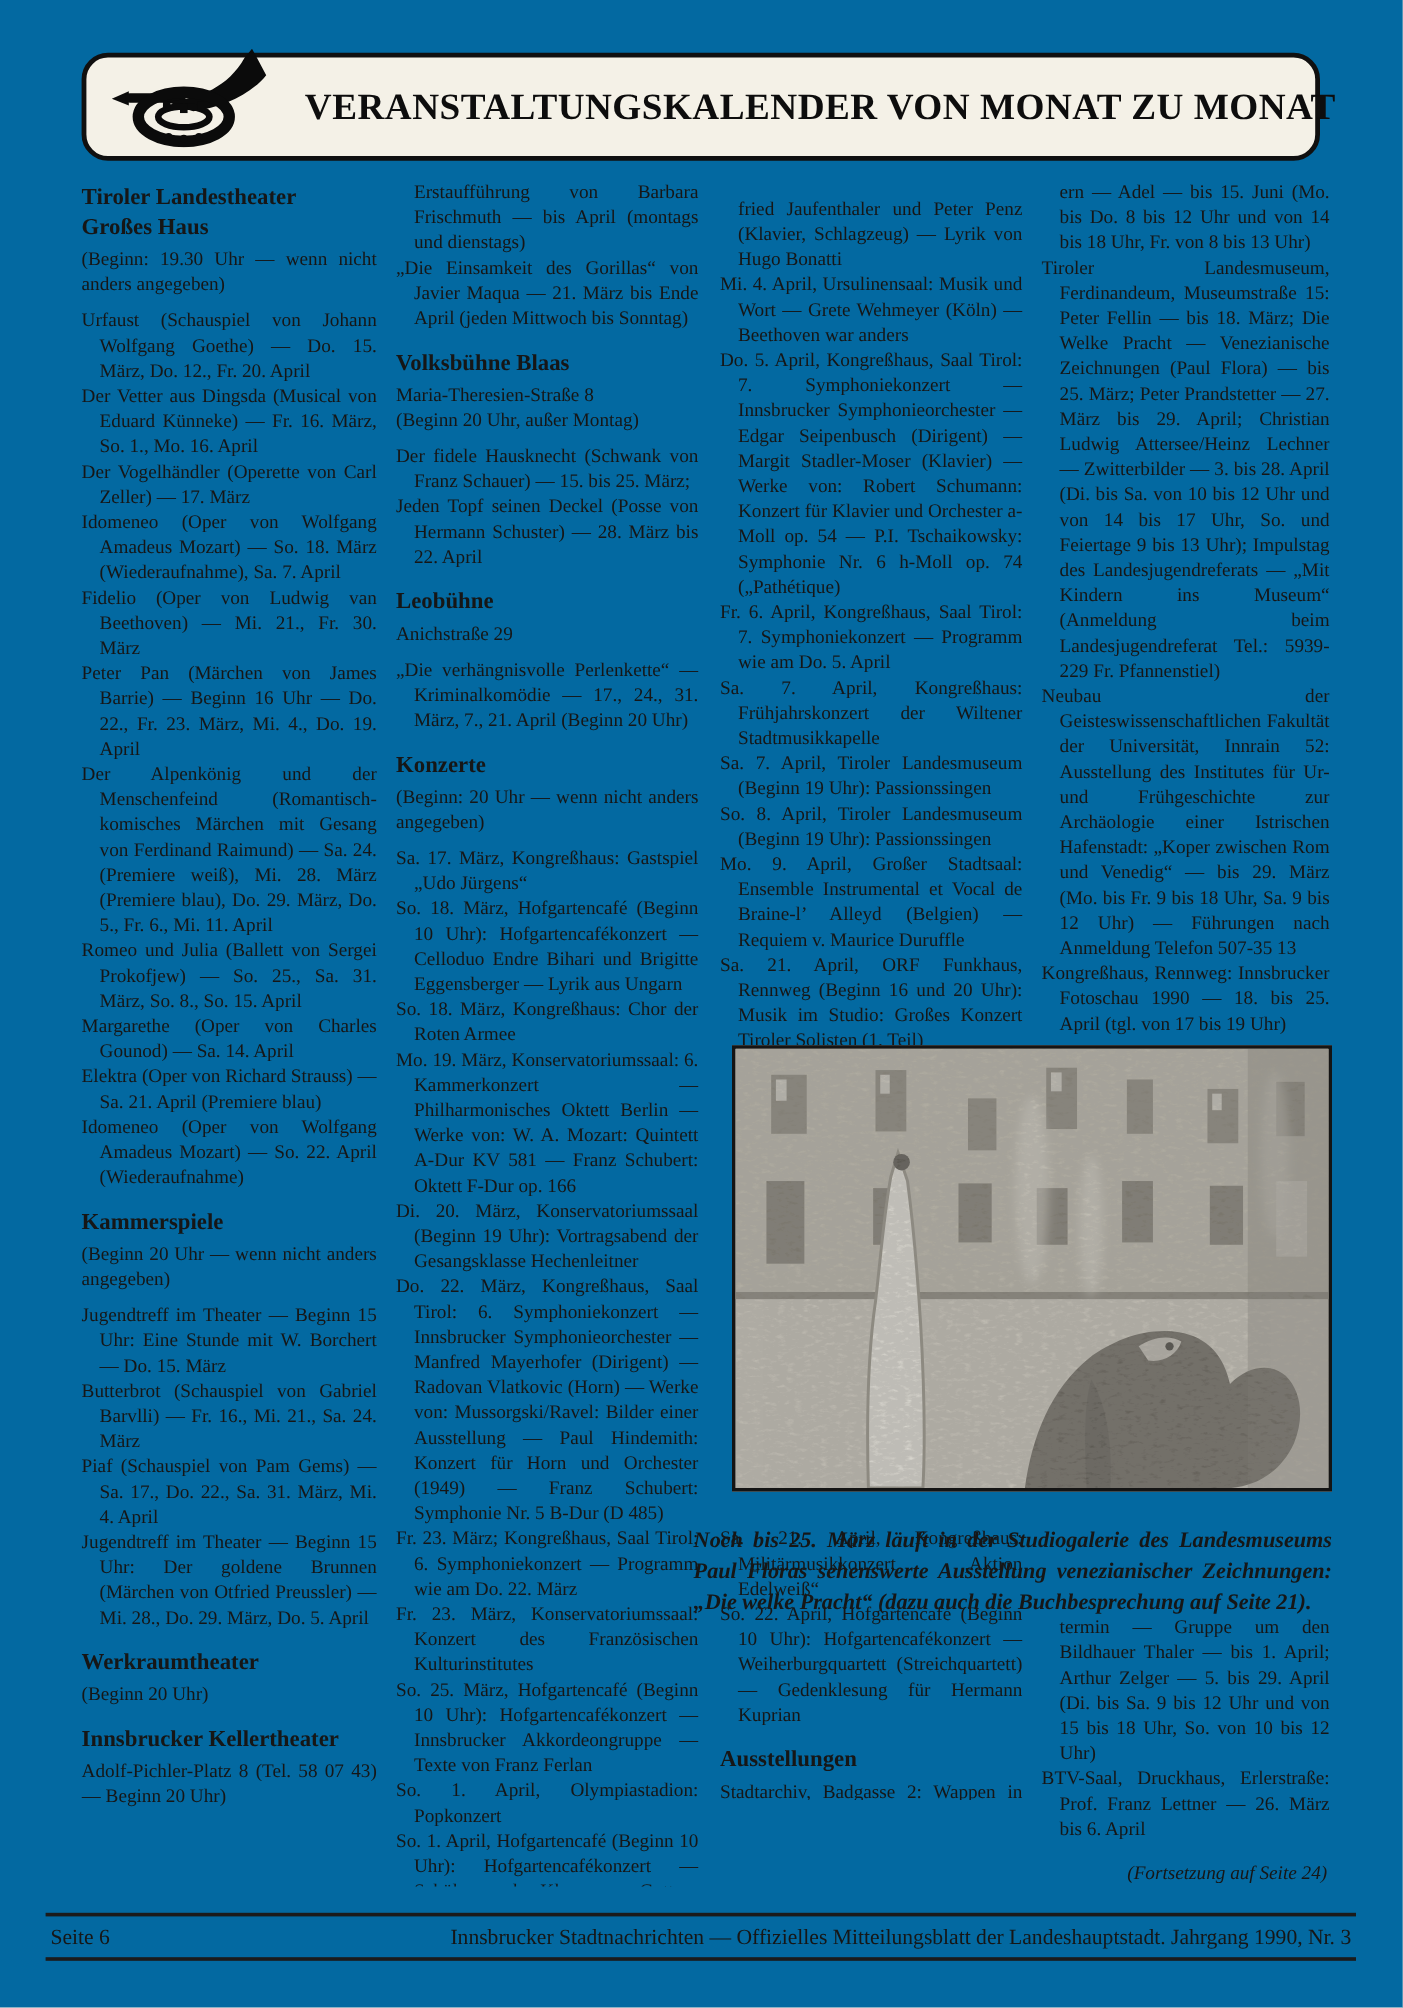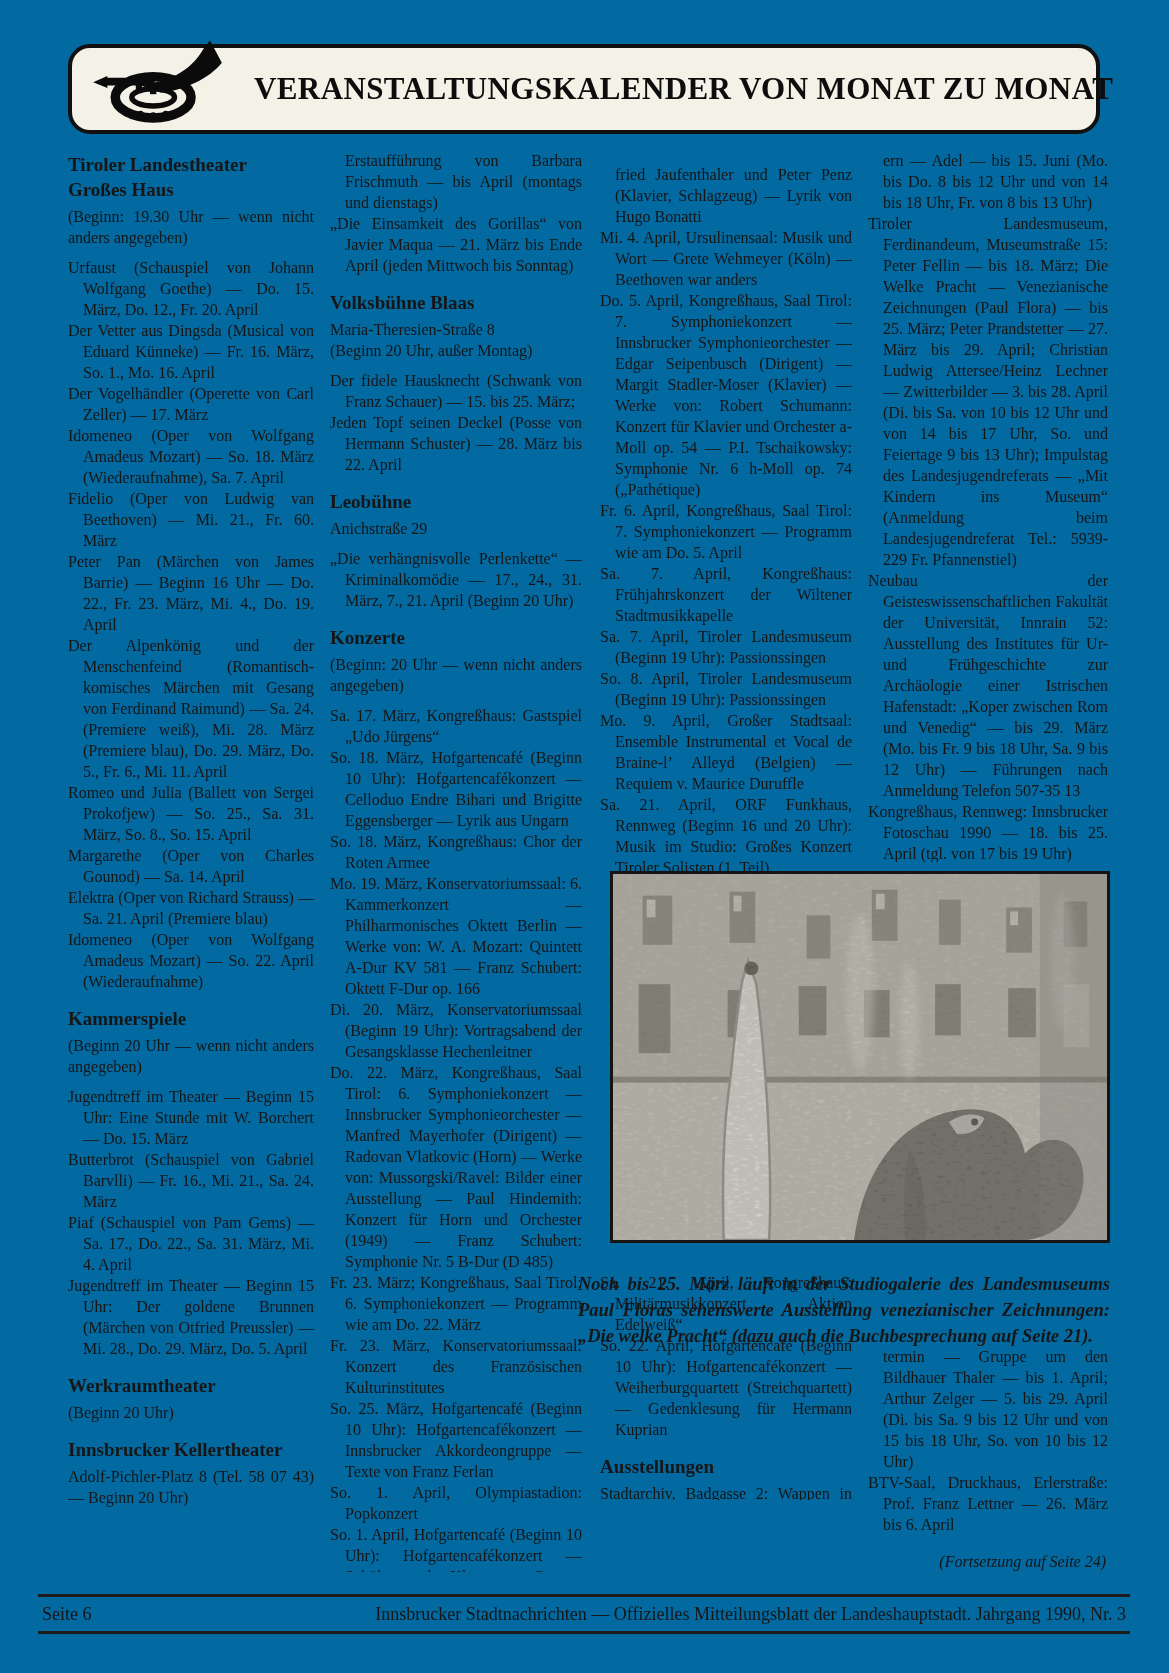--- a/index.html
+++ b/index.html
@@ -75,21 +75,21 @@
   </div>
 
   <div class="col c1">
       <p class="blk heading">Tiroler Landestheater
 Großes Haus</p>
       <p class="blk note">(Beginn: 19.30 Uhr — wenn nicht anders angegeben)</p>
       <p class="blk entry">Urfaust (Schauspiel von Johann Wolfgang Goethe) — Do. 15. März, Do. 12., Fr. 20. April</p>
       <p class="blk entry">Der Vetter aus Dingsda (Musical von Eduard Künneke) — Fr. 16. März, So. 1., Mo. 16. April</p>
       <p class="blk entry">Der Vogelhändler (Operette von Carl Zeller) — 17. März</p>
       <p class="blk entry">Idomeneo (Oper von Wolfgang Amadeus Mozart) — So. 18. März (Wiederaufnahme), Sa. 7. April</p>
-      <p class="blk entry">Fidelio (Oper von Ludwig van Beethoven) — Mi. 21., Fr. 60. März</p>
+      <p class="blk entry">Fidelio (Oper von Ludwig van Beethoven) — Mi. 21., Fr. 30. März</p>
       <p class="blk entry">Peter Pan (Märchen von James Barrie) — Beginn 16 Uhr — Do. 22., Fr. 23. März, Mi. 4., Do. 19. April</p>
       <p class="blk entry">Der Alpenkönig und der Menschenfeind (Romantisch-komisches Märchen mit Gesang von Ferdinand Raimund) — Sa. 24. (Premiere weiß), Mi. 28. März (Premiere blau), Do. 29. März, Do. 5., Fr. 6., Mi. 11. April</p>
       <p class="blk entry">Romeo und Julia (Ballett von Sergei Prokofjew) — So. 25., Sa. 31. März, So. 8., So. 15. April</p>
       <p class="blk entry">Margarethe (Oper von Charles Gounod) — Sa. 14. April</p>
       <p class="blk entry">Elektra (Oper von Richard Strauss) — Sa. 21. April (Premiere blau)</p>
       <p class="blk entry">Idomeneo (Oper von Wolfgang Amadeus Mozart) — So. 22. April (Wiederaufnahme)</p>
       <p class="blk heading">Kammerspiele</p>
       <p class="blk note">(Beginn 20 Uhr — wenn nicht anders angegeben)</p>
       <p class="blk entry">Jugendtreff im Theater — Beginn 15 Uhr: Eine Stunde mit W. Borchert — Do. 15. März</p>
       <p class="blk entry">Butterbrot (Schauspiel von Gabriel Barvlli) — Fr. 16., Mi. 21., Sa. 24. März</p>

